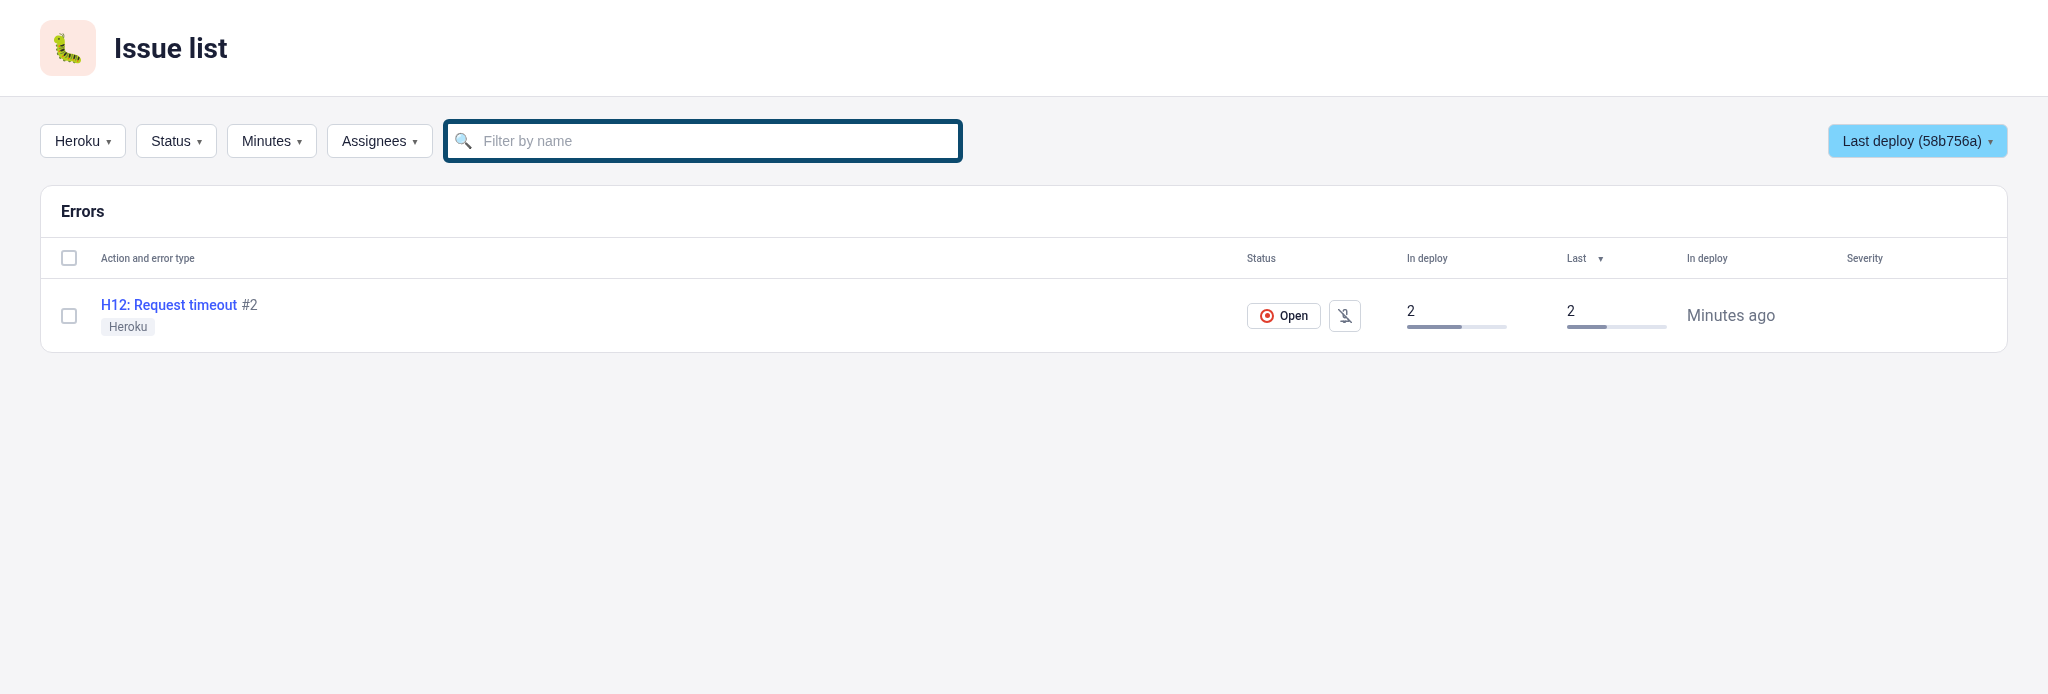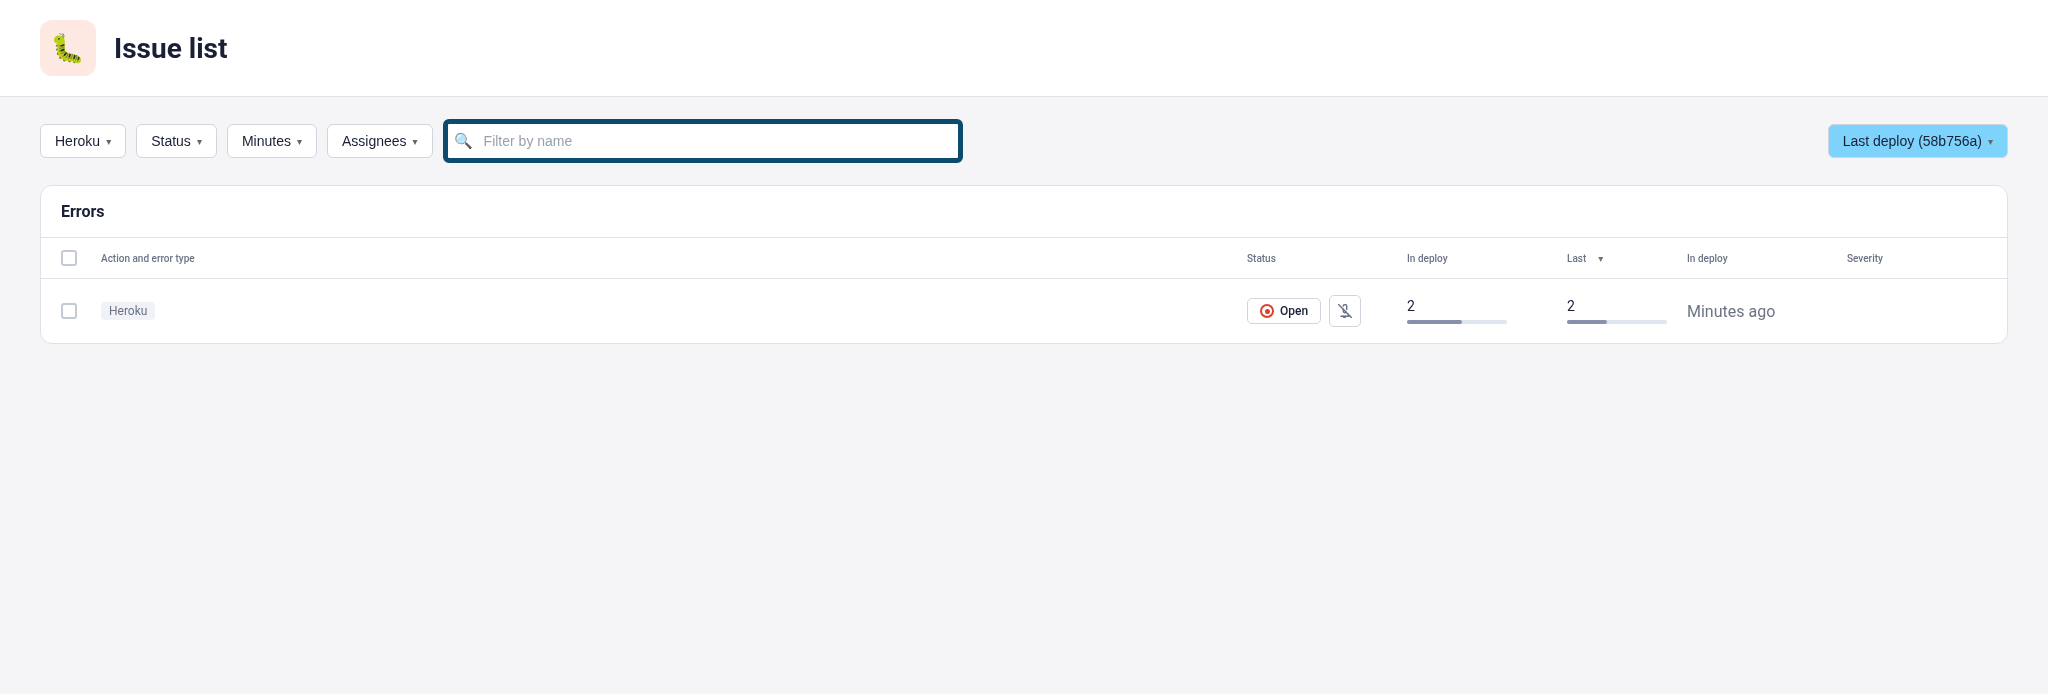--- a/index.html
+++ b/index.html
@@ -308,20 +308,23 @@
       <div class="col-label">Severity</div>
     </div>
 
     <div class="table-row">
 
       <div>
         <div class="checkbox"></div>
       </div>
 
       <div class="issue-title-cell">
+        <div>
+          <a class="issue-link">H12: Request timeout</a><span class="issue-number">#2</span>
+        </div>
         <span class="issue-tag">Heroku</span>
       </div>
 
       <div class="status-cell">
         <div class="status-badge">
           <div class="status-dot">
             <div class="status-dot-inner"></div>
           </div>
           <span>Open</span>
         </div>

